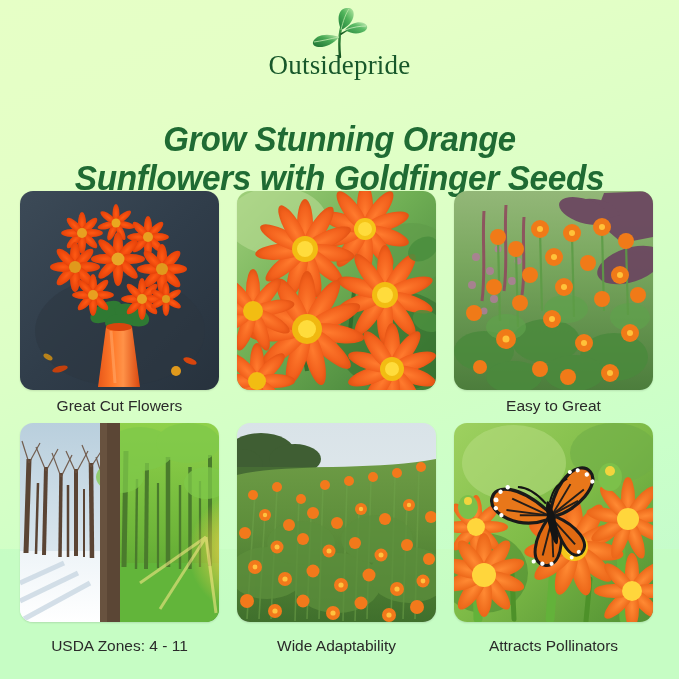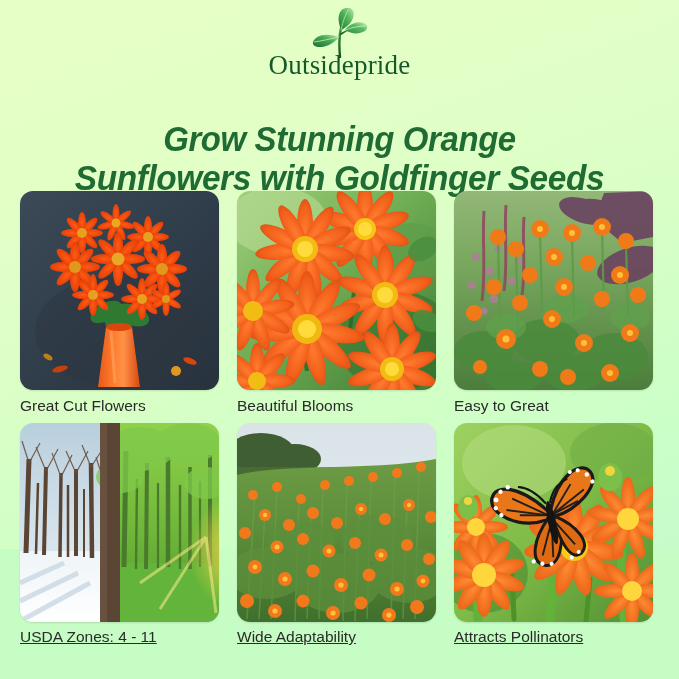--- a/index.html
+++ b/index.html
@@ -42,34 +42,34 @@
 
   
   .grid{
     position:absolute;left:20px;top:191px;
     width:639px;
     display:grid;
     grid-template-columns:199px 199px 199px;
     grid-template-rows:auto auto;
     column-gap:18px;row-gap:8px;
   }
-  .cell{display:flex;flex-direction:column;align-items:flex-start;}
+  .cell{display:flex;flex-direction:column;align-items:center;}
   .thumb{
     width:199px;height:199px;border-radius:13px;
     overflow:hidden;position:relative;
     box-shadow:0 1px 2px rgba(0,0,0,.12);
   }
   .thumb svg{display:block;width:199px;height:199px;}
   .caption{
     margin-top:7px;
     font-size:15.5px;color:#2a2a2a;
     font-family:"Liberation Sans", sans-serif;
     white-space:nowrap;
   }
-  .row2 .caption{margin-top:6px;text-decoration:underline;}
+  .row2 .caption{margin-top:15px;}
 </style>
 </head>
 <body>
 
 <div class="poster">
 
   <div class="logo-wrap">
     <svg class="logo-mark" viewBox="0 0 86 52">
       <defs>
         <linearGradient id="lf1" x1="0" y1="1" x2="1" y2="0">
@@ -409,21 +409,20 @@
                 </g>
               <circle r="9" fill="#f2bd12"></circle>
             </g>
           </g>
           <g fill="#4b8f3e" opacity=".85">
             <ellipse cx="186" cy="58" rx="16" ry="11" transform="rotate(-30 186 58)"></ellipse>
             <ellipse cx="190" cy="130" rx="15" ry="10" transform="rotate(25 190 130)"></ellipse>
           </g>
         </svg>
       </div>
-      <div class="caption">Beautiful Blooms</div>
     </div>
 
     <div class="cell">
       <div class="thumb">
         <svg viewBox="0 0 199 199" preserveAspectRatio="none">
           <defs>
             <linearGradient id="bg3" x1="0" y1="0" x2="0" y2="1">
               <stop offset="0" stop-color="#93b778"></stop>
                 <stop offset="35%" stop-color="#7aa85f"></stop>
                 <stop offset="100%" stop-color="#4c7d3c"></stop>

